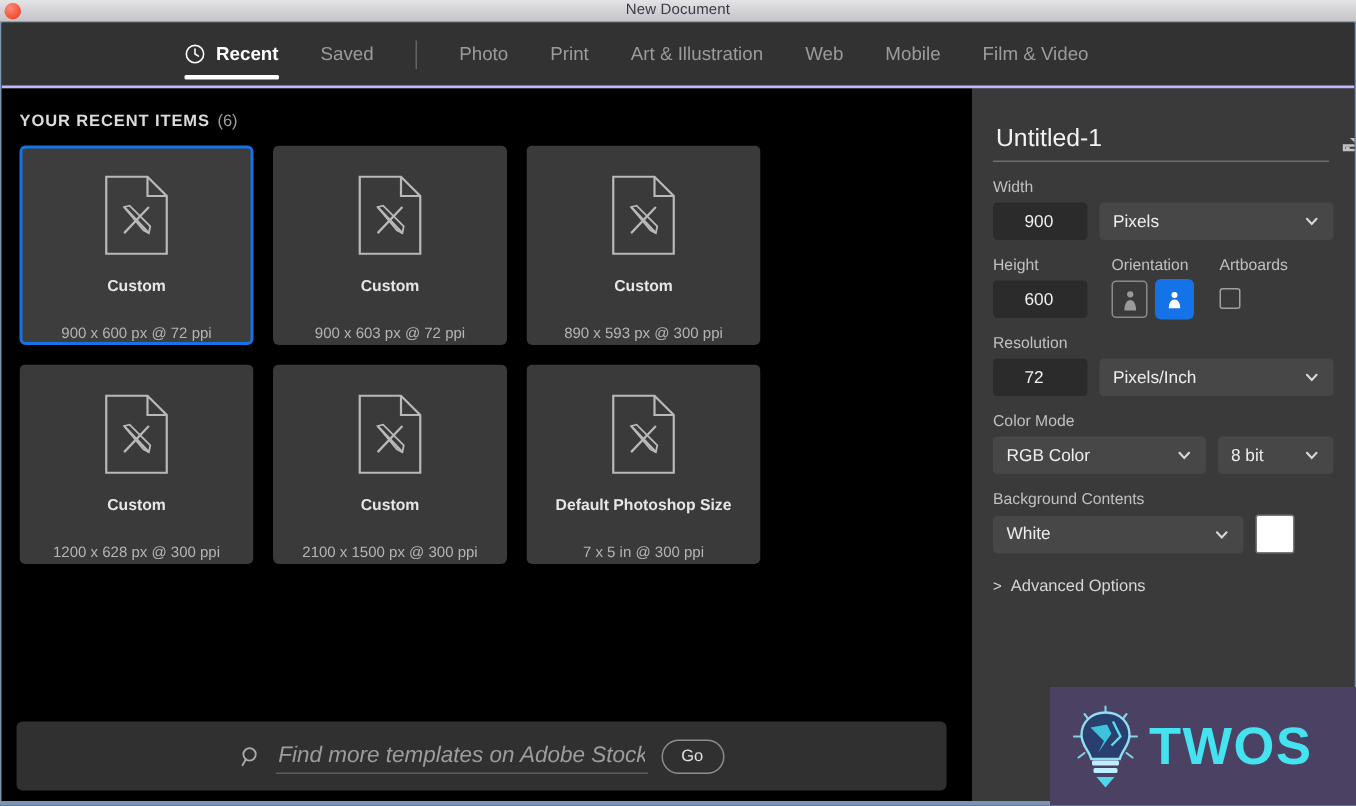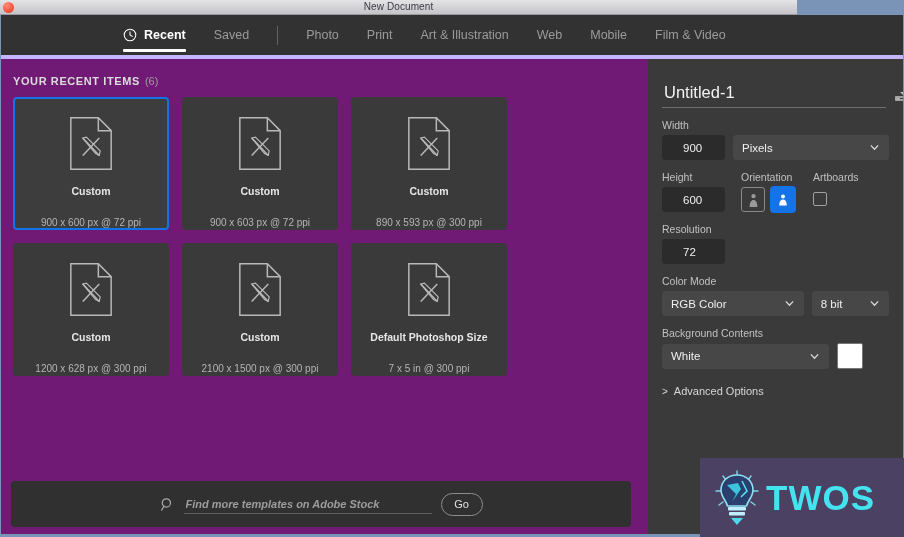--- a/index.html
+++ b/index.html
@@ -17,21 +17,21 @@
     width: 904px;
     height: 537px;
     background: #7a94b8;
     overflow: hidden;
   }
 
   
   .titlebar {
     position: absolute;
     left: 0; top: 0;
-    width: 797px;
+    width: 904px;
     height: 15px;
     background: linear-gradient(to bottom, #e4e4e6 0%, #d2d2d6 55%, #c4c4c9 100%);
     border-bottom: 1px solid #9a9a9f;
     display: flex;
     align-items: center;
     justify-content: center;
   }
   .titlebar-title {
     font-size: 10px;
     color: #3a3a44;
@@ -57,21 +57,21 @@
   }
 
   
   .tabbar {
     position: relative;
     height: 44px;
     background: #323232;
     display: flex;
     align-items: center;
     padding-left: 108px;
-    border-bottom: 4px solid #c4b5fd;
+    border-bottom: 2px solid #c4b5fd;
   }
   .tab {
     position: relative;
     display: flex;
     align-items: center;
     gap: 7px;
     height: 44px;
     padding: 0 14px;
     font-size: 12.5px;
     color: #9b9b9b;
@@ -99,21 +99,21 @@
 
   
   .main {
     display: flex;
     height: 475px;
   }
 
   .content {
     position: relative;
     width: 647px;
-    background: #701a75;
+    background: #000000;
     flex: none;
   }
 
   .section-title {
     padding: 16px 12px 10px 12px;
     font-size: 11px;
     letter-spacing: 0.6px;
     color: #dcdcdc;
     font-weight: bold;
   }
@@ -181,25 +181,24 @@
     gap: 9px;
   }
   .search-icon { width: 15px; height: 15px; flex: none; }
   .search-input {
     width: 248px;
     background: transparent;
     border: none;
     border-bottom: 1px solid #5c5c5c;
     color: #d9d9d9;
     font-family: "Liberation Sans", sans-serif;
-    font-size: 11px;
+    font-size: 15px;
     font-style: italic;
     padding: 3px 2px;
     outline: none;
-    font-weight: bold;
   }
   .search-input::placeholder { color: #9d9d9d; font-style: italic; }
   .go-btn {
     width: 42px; height: 23px;
     border: 1px solid #8d8d8d;
     border-radius: 12px;
     background: transparent;
     color: #e2e2e2;
     font-family: "Liberation Sans", sans-serif;
     font-size: 11px;
@@ -540,20 +539,26 @@
 
           <div class="inline-group" style="margin-left:10px;">
             <div class="inline-label">Artboards</div>
             <div class="checkbox"></div>
           </div>
         </div>
 
         <div class="field-label">Resolution</div>
         <div class="row">
           <input class="num-input" type="text" value="72" style="">
+          <div class="select sel-res">
+            <span class="sel-label">Pixels/Inch</span>
+            <svg class="chev" viewBox="0 0 12 12">
+              <path d="M2.5 4.2 L6 8 L9.5 4.2" fill="none" stroke="#d8d8d8" stroke-width="1.5" stroke-linecap="round"></path>
+            </svg>
+          </div>
         </div>
 
         <div class="field-label">Color Mode</div>
         <div class="row">
           <div class="select sel-mode">
             <span class="sel-label">RGB Color</span>
             <svg class="chev" viewBox="0 0 12 12">
               <path d="M2.5 4.2 L6 8 L9.5 4.2" fill="none" stroke="#d8d8d8" stroke-width="1.5" stroke-linecap="round"></path>
             </svg>
           </div>

